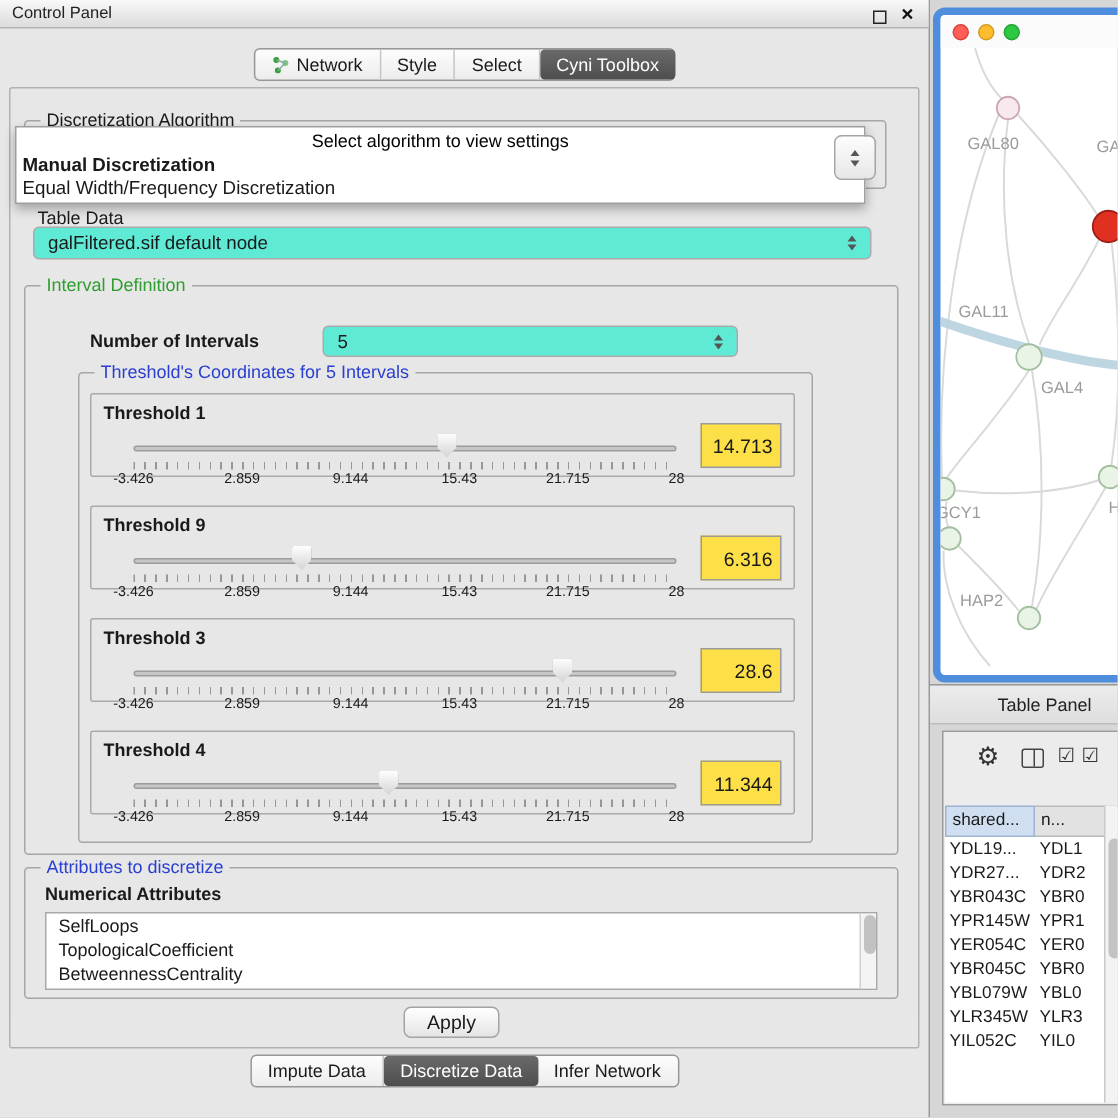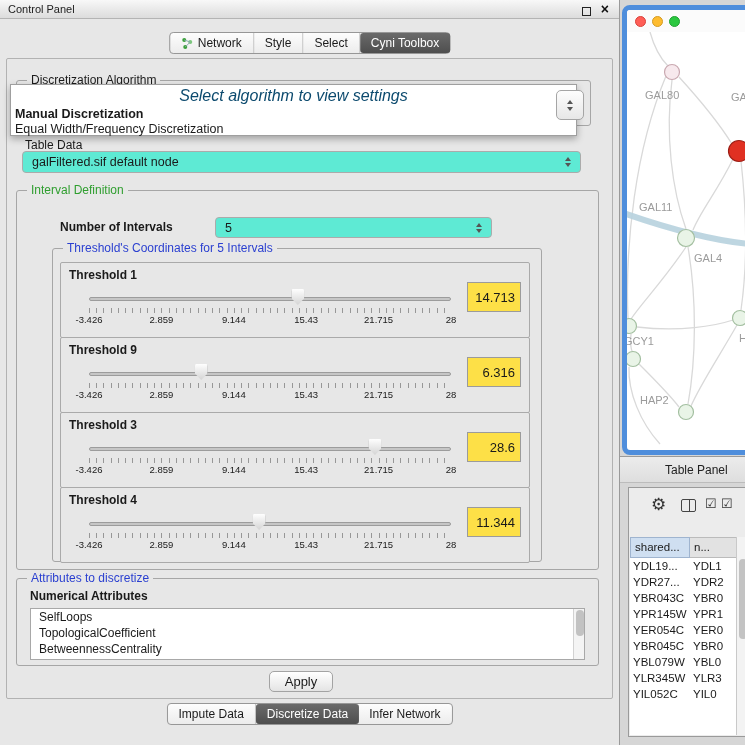--- a/index.html
+++ b/index.html
@@ -30,41 +30,41 @@
   .group { position:absolute; border:1px solid #a6a6a6; border-radius:3px; }
   .group-title { position:absolute; top:-8px; left:10px; background:#e7e7e7; padding:0 4px; font-size:12px; }
   .gt-green { color:#2f9e2f; }
   .gt-blue { color:#2a3fd0; }
 
   
   .algo-group { left:16px; top:80px; width:575px; height:46px; z-index:1; }
 
   
   .popup { position:absolute; left:10px; top:84px; width:567px; height:52px; background:#fff; border:1px solid #9f9f9f; box-shadow:0 3px 7px rgba(0,0,0,.3); z-index:5; }
-  .popup-placeholder { text-align:center; color:#0c4a6e; font-size:16px; padding-top:2px;font-style:italic; }
+  .popup-placeholder { text-align:center; color:#000000; font-size:12px; padding-top:2px; }
   .popup-item-bold { font-weight:bold; font-size:12.5px; padding:2px 0 0 4px; }
   .popup-item { font-size:12.5px; padding:1px 0 0 4px; }
 
   .combo-fragment { position:absolute; left:556px; top:90px; width:28px; height:30px; background:linear-gradient(#fdfdfd,#e7e7e7); border:1px solid #a5a5a5; border-radius:5px; z-index:6; display:flex; flex-direction:column; align-items:center; justify-content:center; gap:3px; }
 
   .tri-up { width:0; height:0; border-left:3.5px solid transparent; border-right:3.5px solid transparent; border-bottom:4.5px solid #555; }
   .tri-down { width:0; height:0; border-left:3.5px solid transparent; border-right:3.5px solid transparent; border-top:4.5px solid #555; }
 
   .table-data-label { position:absolute; left:25px; top:138px; font-size:12px; z-index:2; }
 
   .combo { position:absolute; background:#5eead4; border:1px solid #ababab; border-radius:4px; display:flex; align-items:center; font-size:12.5px; padding-left:9px; }
   .combo .arrows { position:absolute; right:9px; top:50%; transform:translateY(-50%); display:flex; flex-direction:column; gap:2px; }
   .combo-tabledata { left:22px; top:151px; width:559px; height:22px; z-index:2; }
   .combo-intervals { left:215px; top:217px; width:277px; height:21px; }
 
   .interval-group { left:16px; top:190px; width:583px; height:380px; }
   .numint-label { position:absolute; left:60px; top:220px; font-weight:bold; font-size:12px; }
   .thresholds-group { left:52px; top:248px; width:490px; height:314px; }
 
-  .tbox { position:absolute; left:60px; width:470px; height:76px; border:1px solid #aaaaaa; border-radius:2px; background:#e7e7e7; }
+  .tbox { position:absolute; left:60px; width:470px; height:56px; border:1px solid #aaaaaa; border-radius:2px; background:#e7e7e7; }
   .tbox-label { position:absolute; left:8px; top:5px; font-weight:bold; font-size:12px; }
   .slider { position:absolute; left:28px; top:24px; width:362px; height:20px; }
   .slider-track { position:absolute; left:0; right:0; top:10px; height:4px; background:#c6c6c6; border:1px solid #9c9c9c; border-radius:2px; }
   .slider-thumb { position:absolute; top:2px; width:13px; height:16px; transform:translateX(-50%); clip-path:polygon(8% 0,92% 0,100% 12%,100% 58%,50% 100%,0 58%,0 12%); background:linear-gradient(#fefefe,#d4d4d4); filter:drop-shadow(0 0 1px #777); }
   .ticks { position:absolute; left:28px; top:45px; width:362px; height:5px; background:repeating-linear-gradient(to right,#979797 0px,#979797 1px,transparent 1px,transparent 7.24px); }
   .scale { position:absolute; left:28px; top:51px; width:362px; height:11px; font-size:9.5px; color:#1a1a1a; }
   .scale span { position:absolute; transform:translateX(-50%); white-space:nowrap; }
   .value-box { position:absolute; right:8px; top:19px; width:54px; height:30px; background:#fde047; border:1px solid #9b9b9b; display:flex; align-items:center; justify-content:flex-end; padding-right:5px; font-size:13px;margin-left:10px; }
 
   .attr-group { left:16px; top:578px; width:583px; height:88px; }

